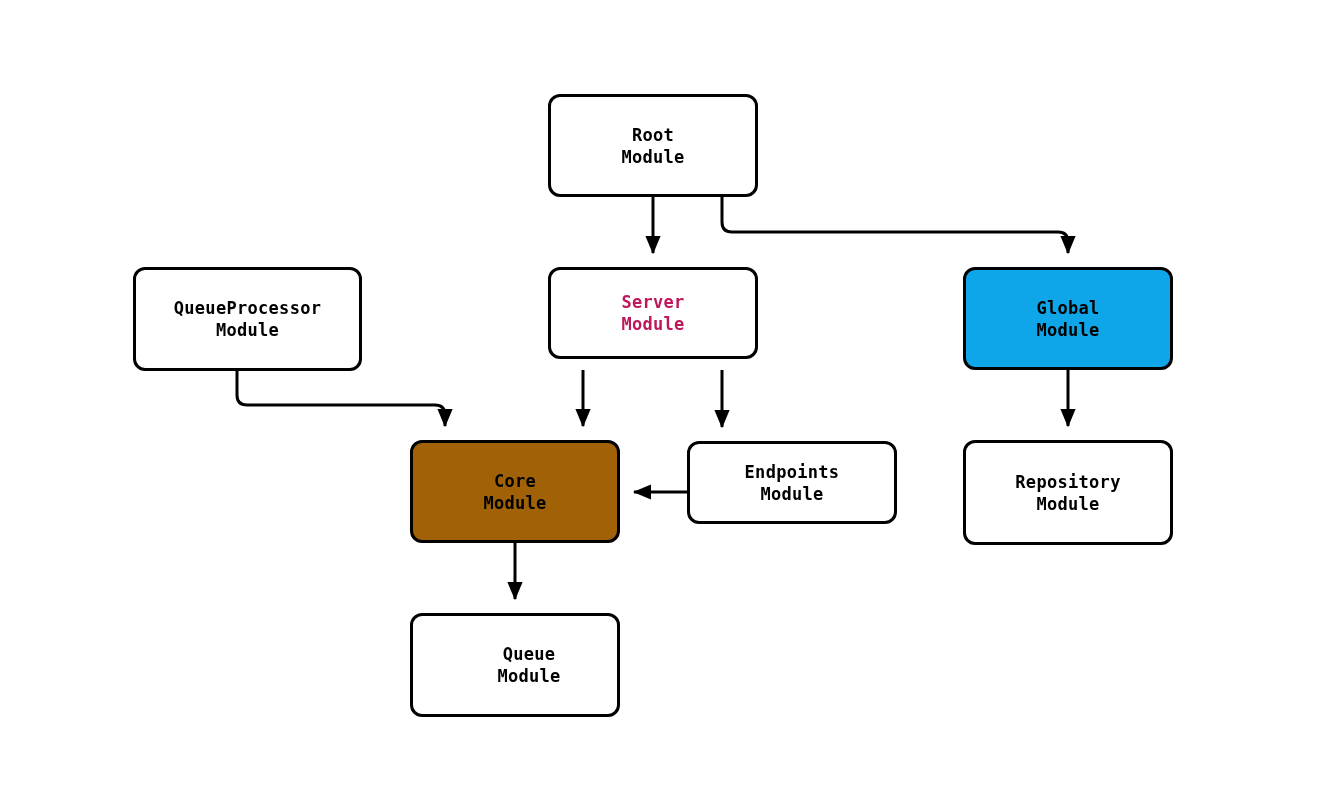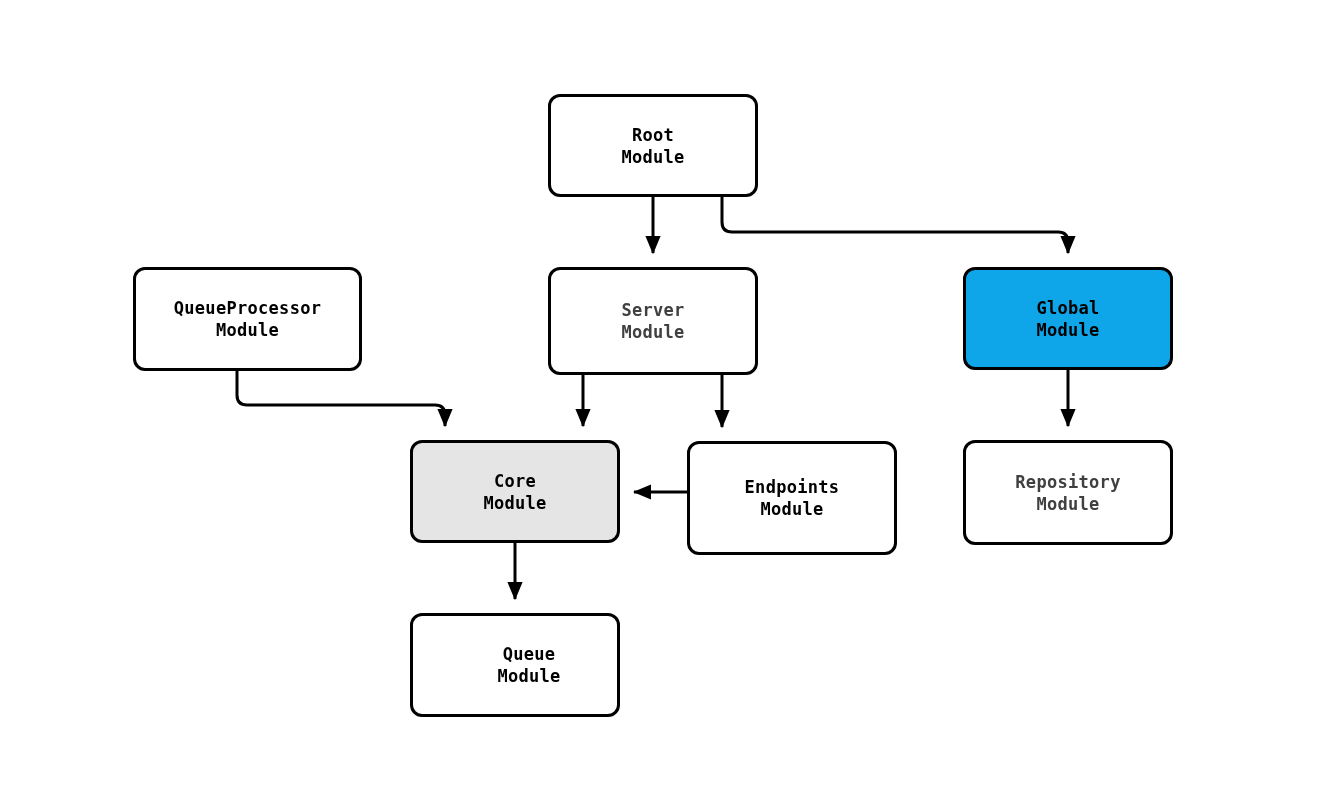--- a/index.html
+++ b/index.html
@@ -79,41 +79,41 @@
   <div class="node" style="left: 548px; top: 94px; width: 210px; height: 103px; background: rgb(255, 255, 255); border-color: rgb(0, 0, 0); color: rgb(0, 0, 0);">
     <span class="node-line">Root</span>
     <span class="node-line">Module</span>
   </div>
 
   <div class="node" style="left: 133px; top: 267px; width: 229px; height: 104px; background: rgb(255, 255, 255); border-color: rgb(0, 0, 0); color: rgb(0, 0, 0);">
     <span class="node-line">QueueProcessor</span>
     <span class="node-line">Module</span>
   </div>
 
-  <div class="node" style="left: 548px; top: 267px; width: 210px; height: 108px; background: rgb(255, 255, 255); border-color: rgb(0, 0, 0); color: #404040;">
+  <div class="node" style="left: 548px; top: 267px; width: 210px; height: 92px; background: rgb(255, 255, 255); border-color: rgb(0, 0, 0); color: #be185d;">
     <span class="node-line">Server</span>
     <span class="node-line">Module</span>
   </div>
 
   <div class="node" style="left: 963px; top: 267px; width: 210px; height: 103px; background: #0ea5e9; border-color: rgb(0, 0, 0); color: rgb(0, 0, 0);">
     <span class="node-line">Global</span>
     <span class="node-line">Module</span>
   </div>
 
-  <div class="node" style="left: 410px; top: 440px; width: 210px; height: 103px; background: #e5e5e5; border-color: rgb(0, 0, 0); color: rgb(0, 0, 0);">
+  <div class="node" style="left: 410px; top: 440px; width: 210px; height: 103px; background: #a16207; border-color: rgb(0, 0, 0); color: rgb(0, 0, 0);">
     <span class="node-line">Core</span>
     <span class="node-line">Module</span>
   </div>
 
-  <div class="node" style="left: 687px; top: 441px; width: 210px; height: 114px; background: rgb(255, 255, 255); border-color: rgb(0, 0, 0); color: rgb(0, 0, 0);">
+  <div class="node" style="left: 687px; top: 441px; width: 210px; height: 83px; background: rgb(255, 255, 255); border-color: rgb(0, 0, 0); color: rgb(0, 0, 0);">
     <span class="node-line">Endpoints</span>
     <span class="node-line">Module</span>
   </div>
 
-  <div class="node" style="left: 963px; top: 440px; width: 210px; height: 105px; background: rgb(255, 255, 255); border-color: rgb(0, 0, 0); color: #404040;">
+  <div class="node" style="left: 963px; top: 440px; width: 210px; height: 105px; background: rgb(255, 255, 255); border-color: rgb(0, 0, 0); color: #000000;">
     <span class="node-line">Repository</span>
     <span class="node-line">Module</span>
   </div>
 
   <div class="node" style="left: 410px; top: 613px; width: 210px; height: 104px; background: rgb(255, 255, 255); border-color: rgb(0, 0, 0); color: rgb(0, 0, 0); padding-left: 28px;">
     <span class="node-line">Queue</span>
     <span class="node-line">Module</span>
   </div>
 
 </div>

